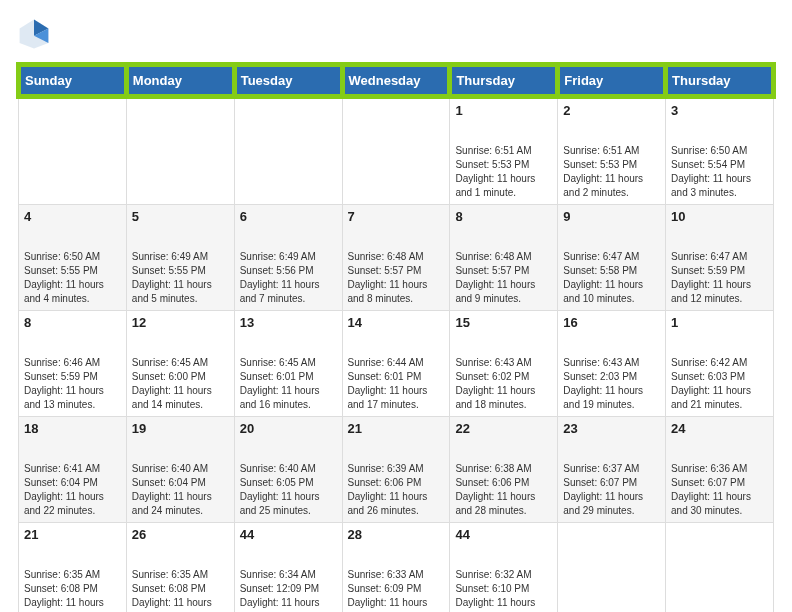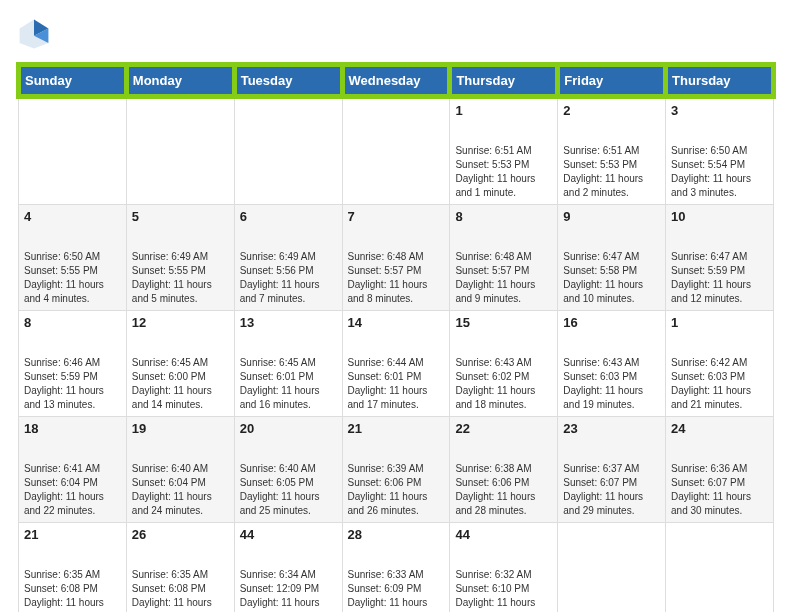--- a/index.html
+++ b/index.html
@@ -225,21 +225,21 @@
         </td>
         <td>
           <span class="day-number">15</span>
           <div class="day-info">Sunrise: 6:43 AM
 Sunset: 6:02 PM
 Daylight: 11 hours and 18 minutes.</div>
         </td>
         <td>
           <span class="day-number">16</span>
           <div class="day-info">Sunrise: 6:43 AM
-Sunset: 6:03 PM
+Sunset: 2:03 PM
 Daylight: 11 hours and 19 minutes.</div>
         </td>
         <td>
           <span class="day-number">1</span>
           <div class="day-info">Sunrise: 6:42 AM
 Sunset: 6:03 PM
 Daylight: 11 hours and 21 minutes.</div>
         </td>
       </tr>
       <tr>

